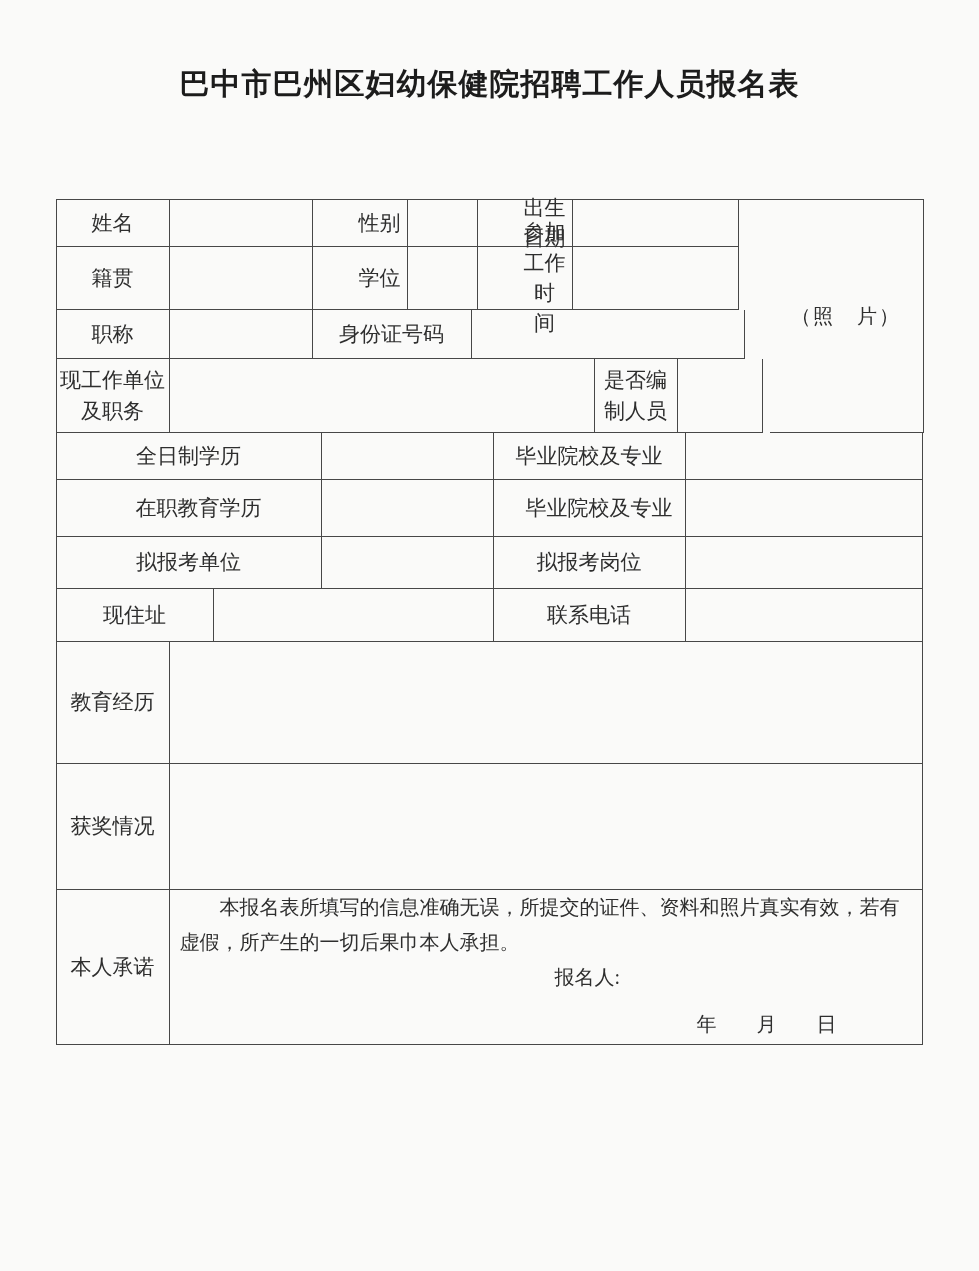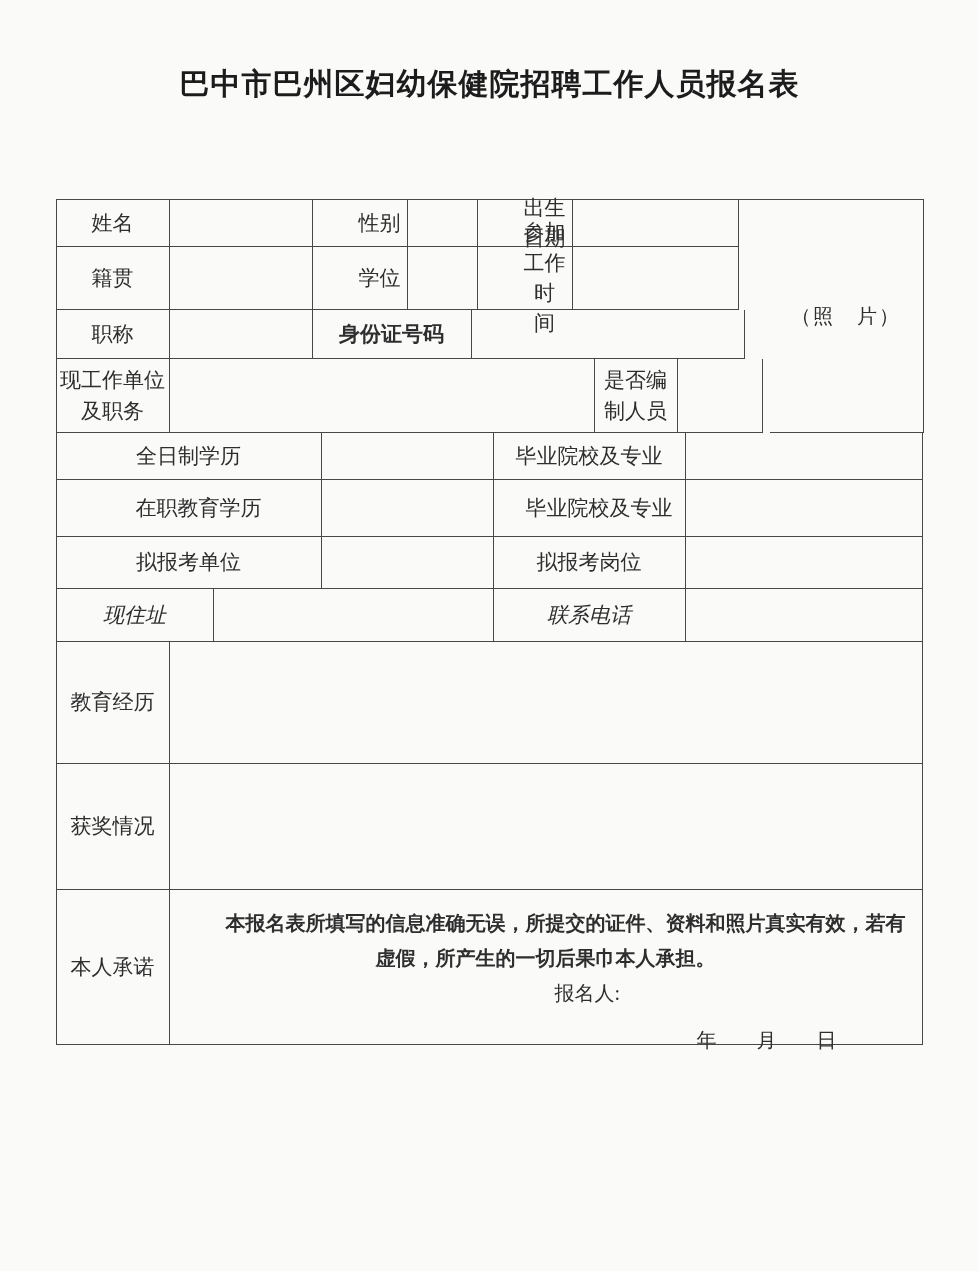--- a/index.html
+++ b/index.html
@@ -36,50 +36,49 @@
     justify-content:center;
     font-size:21px;
     text-align:center;
     white-space:pre-line;
     line-height:1.45;
   }
   .top-block{display:flex;}
   .top-left{display:flex;flex-direction:column;width:706px;}
   
   .h47{height:47px;} .h63{height:63px;} .h49{height:49px;} .h74{height:74px;}
-  .h57{height:57px;padding-left:20px;} .h52{height:52px;} .h53{height:53px;font-style:italic;}
+  .h57{height:57px;padding-left:20px;} .h52{height:52px;} .h53{height:53px;}
   .h122{height:122px;} .h138{height:138px;} .h126{height:126px;} .h155{height:155px;}
   
   .w113{width:113px;} .w143{width:143px;} .w107{width:95px;padding-left:40px;} .w70{width:70px;}
-  .w166{width:166px;} .w177{width:159px;font-weight:bold;} .w273{width:273px;}
+  .w166{width:166px;} .w177{width:159px;} .w273{width:273px;}
   .w425{width:425px;} .w83{width:83px;text-align:center;} .w85{width:85px;}
   .w265{width:265px;text-align:center;} .w172{width:172px;} .w192{width:192px;} .w237{width:237px;}
   .w157{width:157px;} .w280{width:280px;} .w753{width:753px;}
   .photo-cell{
     box-sizing:border-box;
     width:160px;height:233px;
     border-right:1px solid #474747;
     border-bottom:1px solid #474747;
     display:flex;align-items:center;justify-content:center;
     font-size:20px;letter-spacing:2px;margin-left:7px;
   }
   .commit-cell{
     box-sizing:border-box;
     width:753px;
     border-right:1px solid #474747;
     border-bottom:1px solid #474747;
     display:block;
     font-size:20px;
   }
   .commit-text{
-    margin:16px 10px 0 10px;
+    margin:0 10px 0 10px;
     text-indent:2em;
     line-height:35px;
-    text-align:center;
-    font-weight:bold;
+    text-align:left;
   }
   .applicant-line{
     margin-top:0;
     padding-left:385px;
     line-height:35px;
     text-align:left;
   }
   .date-line{
     margin-top:12px;
     padding-right:85px;

